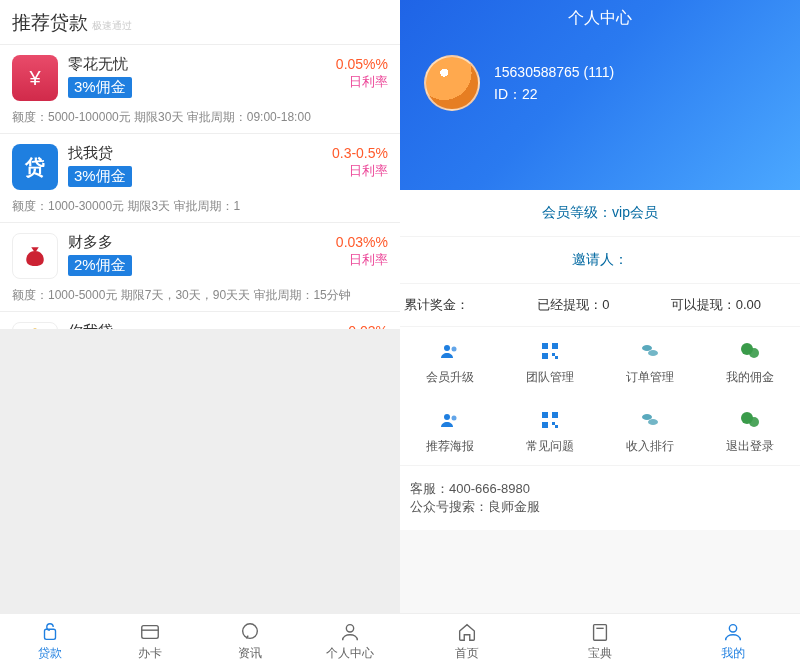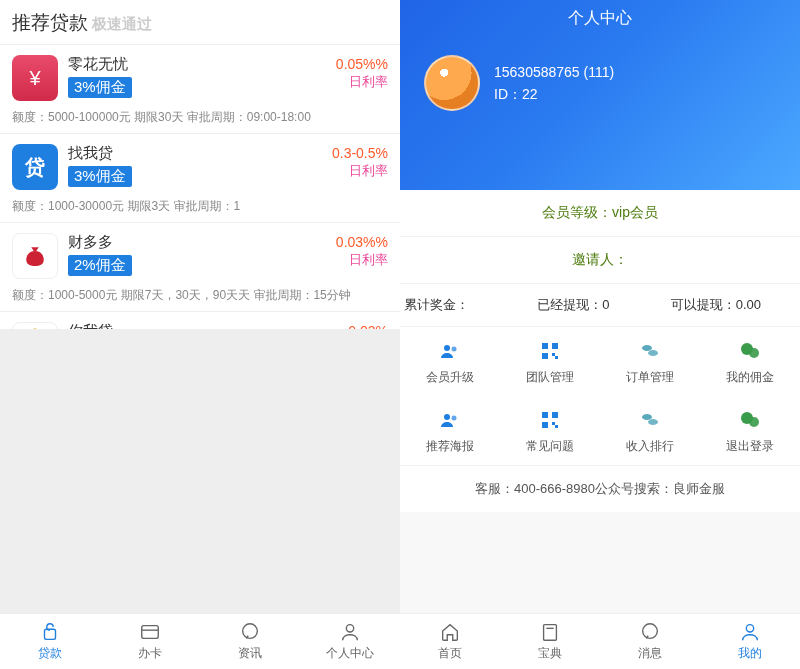--- a/index.html
+++ b/index.html
@@ -1,21 +1,21 @@
 <!DOCTYPE html>
 <html><head>
 <meta charset="utf-8">
 <style>
 * { margin: 0; padding: 0; box-sizing: border-box; font-family: -apple-system, "Helvetica Neue", Arial, sans-serif; }
 body { background: #fff; display: flex; width: 800px; height: 669px; overflow: hidden; }
 .screen { width: 400px; height: 669px; position: relative; display: flex; flex-direction: column; background: #f8f8f8; }
 
 
 .header-l { background: #fff; padding: 10px 12px 8px; font-size: 19px; font-weight: 500; color: #333; border-bottom: 1px solid #eee; }
-.header-l .ghost { color: #ccc; font-size: 15px; margin-left: 4px; font-weight: 700; margin-top: 46px; }
+.header-l .ghost { color: #ccc; font-size: 10px; margin-left: 4px; font-weight: 400; margin-top: 46px; }
 .list-l { flex: 1; overflow-y: auto; background: #fff; }
 .loan-item { border-bottom: 1px solid #eee; padding: 10px 12px 8px; }
 .loan-top { display: flex; align-items: flex-start; }
 .loan-logo { width: 46px; height: 46px; border-radius: 8px; margin-right: 10px; flex-shrink: 0; display: flex; align-items: center; justify-content: center; font-size: 20px; color: #fff; }
 .logo1 { background: linear-gradient(#e94b6a,#d12a4a); }
 .logo2 { background: #1f7fe0; color:#fff; font-weight:700; }
 .logo3 { background: #fff; border:1px solid #eee; }
 .logo3 svg { width:30px; height:30px; }
 .logo4 { background: #fff; border:1px solid #eee; }
 .loan-mid { flex: 1; }
@@ -30,30 +30,30 @@
 .tab.active { color: #1f7fe0; }
 .tab svg { width: 22px; height: 22px; }
 
 
 .header-r { height: 190px; background: linear-gradient(135deg,#1f64e6 0%,#2a7af0 45%,#4ba8ff 100%); color: #fff; position: relative; padding-top: 8px; }
 .header-r-title { text-align: center; font-size: 16px; font-weight: 500; }
 .avatar-box { position: absolute; left: 24px; top: 55px; display:flex; align-items:center; }
 .avatar { width: 56px; height: 56px; border-radius: 50%; background: radial-gradient(circle at 35% 30%, #fff 0 8%, #ffa94e 8% 55%, #e67e22 55% 100%); border: 2px solid rgba(255,255,255,.6); }
 .user-info { margin-left: 14px; font-size: 14px; line-height: 22px; }
 .card { background: #fff; margin: 0; }
-.strip { text-align: center; padding: 14px 10px; font-size: 14px; color: #4d7c0f; border-bottom: 1px solid #f3f3f3; }
+.strip { text-align: center; padding: 14px 10px; font-size: 14px; color: #0369a1; border-bottom: 1px solid #f3f3f3; }
 .stats { display: flex; }
 .stats > div { flex: 1; padding: 12px 4px; font-size: 13px; color: #333; }
 .grid { display: flex; flex-wrap: wrap; border-top: 1px solid #f3f3f3; }
 .grid-item { width: 25%; text-align: center; padding: 12px 20px 10px; font-size: 12px; color: #555; }
 .grid-item svg { width: 24px; height: 24px; display: block; margin: 0 auto 6px; }
 .grid-item.blue svg { color: #1f7fe0; fill: #1f7fe0; }
 .grid-item.teal svg { color: #5aa9bd; fill: #5aa9bd; }
 .grid-item.grn svg { color: #3a9b4a; fill: #3a9b4a; }
-.contact { display: flex; border-top: 1px solid #f3f3f3; padding: 14px 10px; font-size: 13px; color: #555; justify-content: center; }
+.contact { display: flex; border-top: 1px solid #f3f3f3; padding: 14px 10px; font-size: 13px; color: #555; justify-content: space-between; flex-direction: column; }
 .blank-r { flex:1; background:#f8f8f8; }
 </style>
 </head>
 <body>
 
 <div class="screen">
   <div class="header-l">
     <span>推荐贷款</span><span class="ghost">极速通过</span>
   </div>
   <div class="list-l" id="loan-list">
@@ -231,26 +231,20 @@
     <svg viewBox="0 0 24 24">
           <use href="#i-home"></use>
         </svg>
         <span>首页</span>
   </div>
   <div class="tab">
     <svg viewBox="0 0 24 24">
           <use href="#i-book"></use>
         </svg>
         <span>宝典</span>
-  </div>
-  <div class="tab">
-    <svg viewBox="0 0 24 24">
-          <use href="#i-chat"></use>
-        </svg>
-        <span>消息</span>
   </div>
   <div class="tab active">
     <svg viewBox="0 0 24 24">
           <use href="#i-user"></use>
         </svg>
         <span>我的</span>
   </div>
     </div>
 </div>
 

